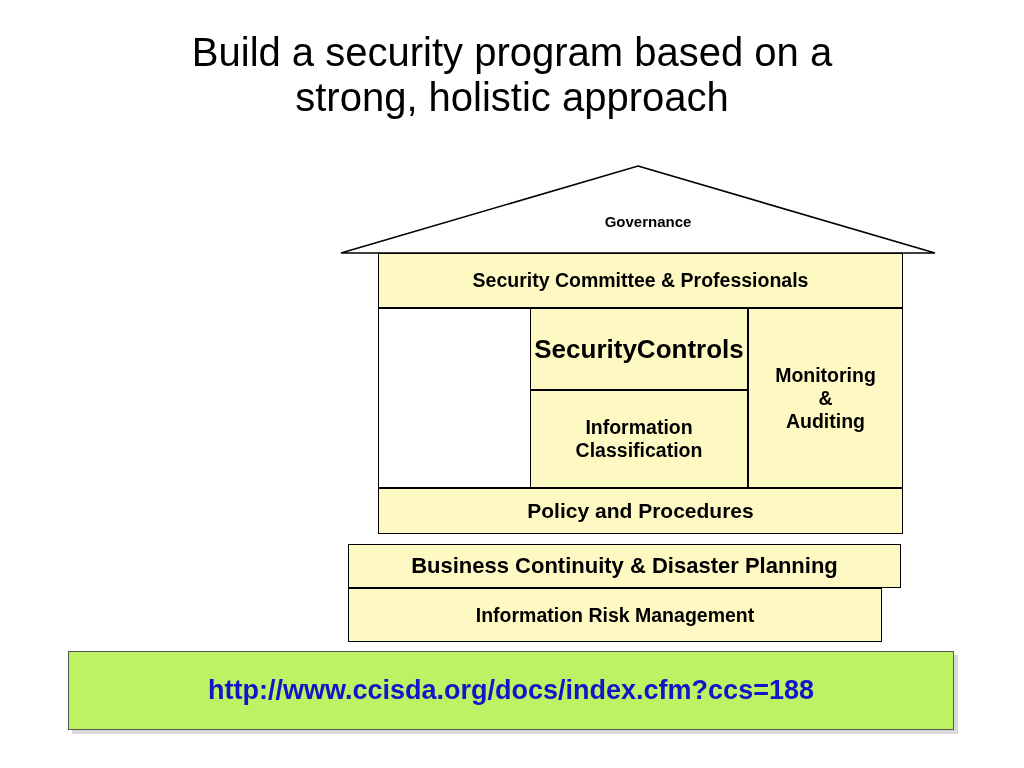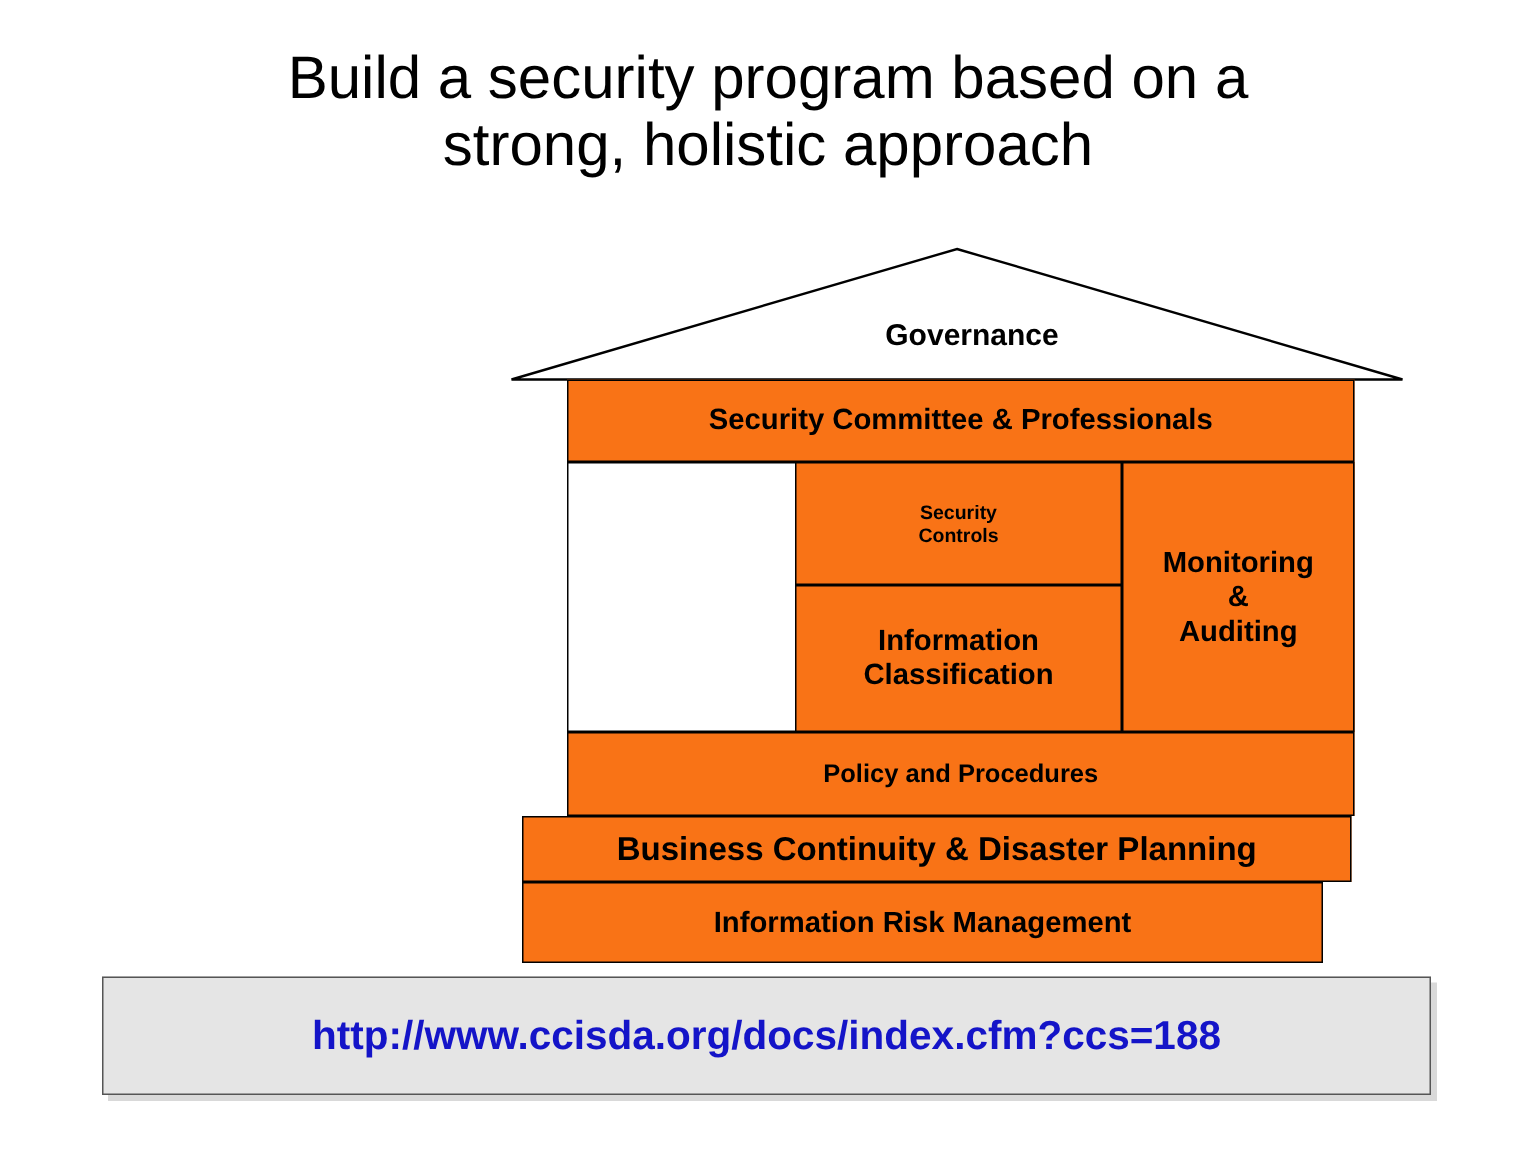--- a/index.html
+++ b/index.html
@@ -48,37 +48,37 @@
     top: 163px;
     width: 600px;
     height: 93px;
   }
 
   
   .box {
     position: absolute;
     border: 1px solid #000000;
     box-sizing: border-box;
-    background: #f97316;
+    background: #fef9c3;
     display: flex;
     align-items: center;
     justify-content: center;
     text-align: center;
     font-weight: bold;
     color: #000000;
     line-height: 1.18;
   }
 
   .governance-label {
     position: absolute;
     left: 378px;
     top: 213px;
     width: 540px;
     text-align: center;
-    font-size: 20px;
+    font-size: 15px;
     font-weight: bold;
     color: #000000;
   }
 
   #box-security-committee {
     left: 378px;
     top: 253px;
     width: 525px;
     height: 55px;
     font-size: 19.5px;
@@ -103,22 +103,22 @@
     height: 180px;
     font-size: 19.5px;
     flex-direction: column;
   }
 
   #box-security-controls {
     left: 530px;
     top: 308px;
     width: 218px;
     height: 82px;
-    font-size: 13px;
-    flex-direction: column;
+    font-size: 26px;
+    flex-direction: row;
   }
 
   #box-information-classification {
     left: 530px;
     top: 390px;
     width: 218px;
     height: 98px;
     font-size: 19.5px;
     flex-direction: column;
   }
@@ -129,22 +129,22 @@
     width: 155px;
     height: 180px;
     font-size: 19.5px;
     flex-direction: column;
   }
 
   #box-policy-procedures {
     left: 378px;
     top: 488px;
     width: 525px;
-    height: 56px;
-    font-size: 17px;
+    height: 46px;
+    font-size: 21px;
   }
 
   #box-business-continuity {
     left: 348px;
     top: 544px;
     width: 553px;
     height: 44px;
     font-size: 22px;
   }
 
@@ -158,21 +158,21 @@
 
   
   #url-banner {
     position: absolute;
     left: 68px;
     top: 651px;
     width: 886px;
     height: 79px;
     border: 1px solid #555555;
     box-sizing: border-box;
-    background: #e5e5e5;
+    background: #bef264;
     display: flex;
     align-items: center;
     justify-content: center;
   }
   #url-banner-shadow {
     position: absolute;
     left: 72px;
     top: 655px;
     width: 886px;
     height: 79px;

